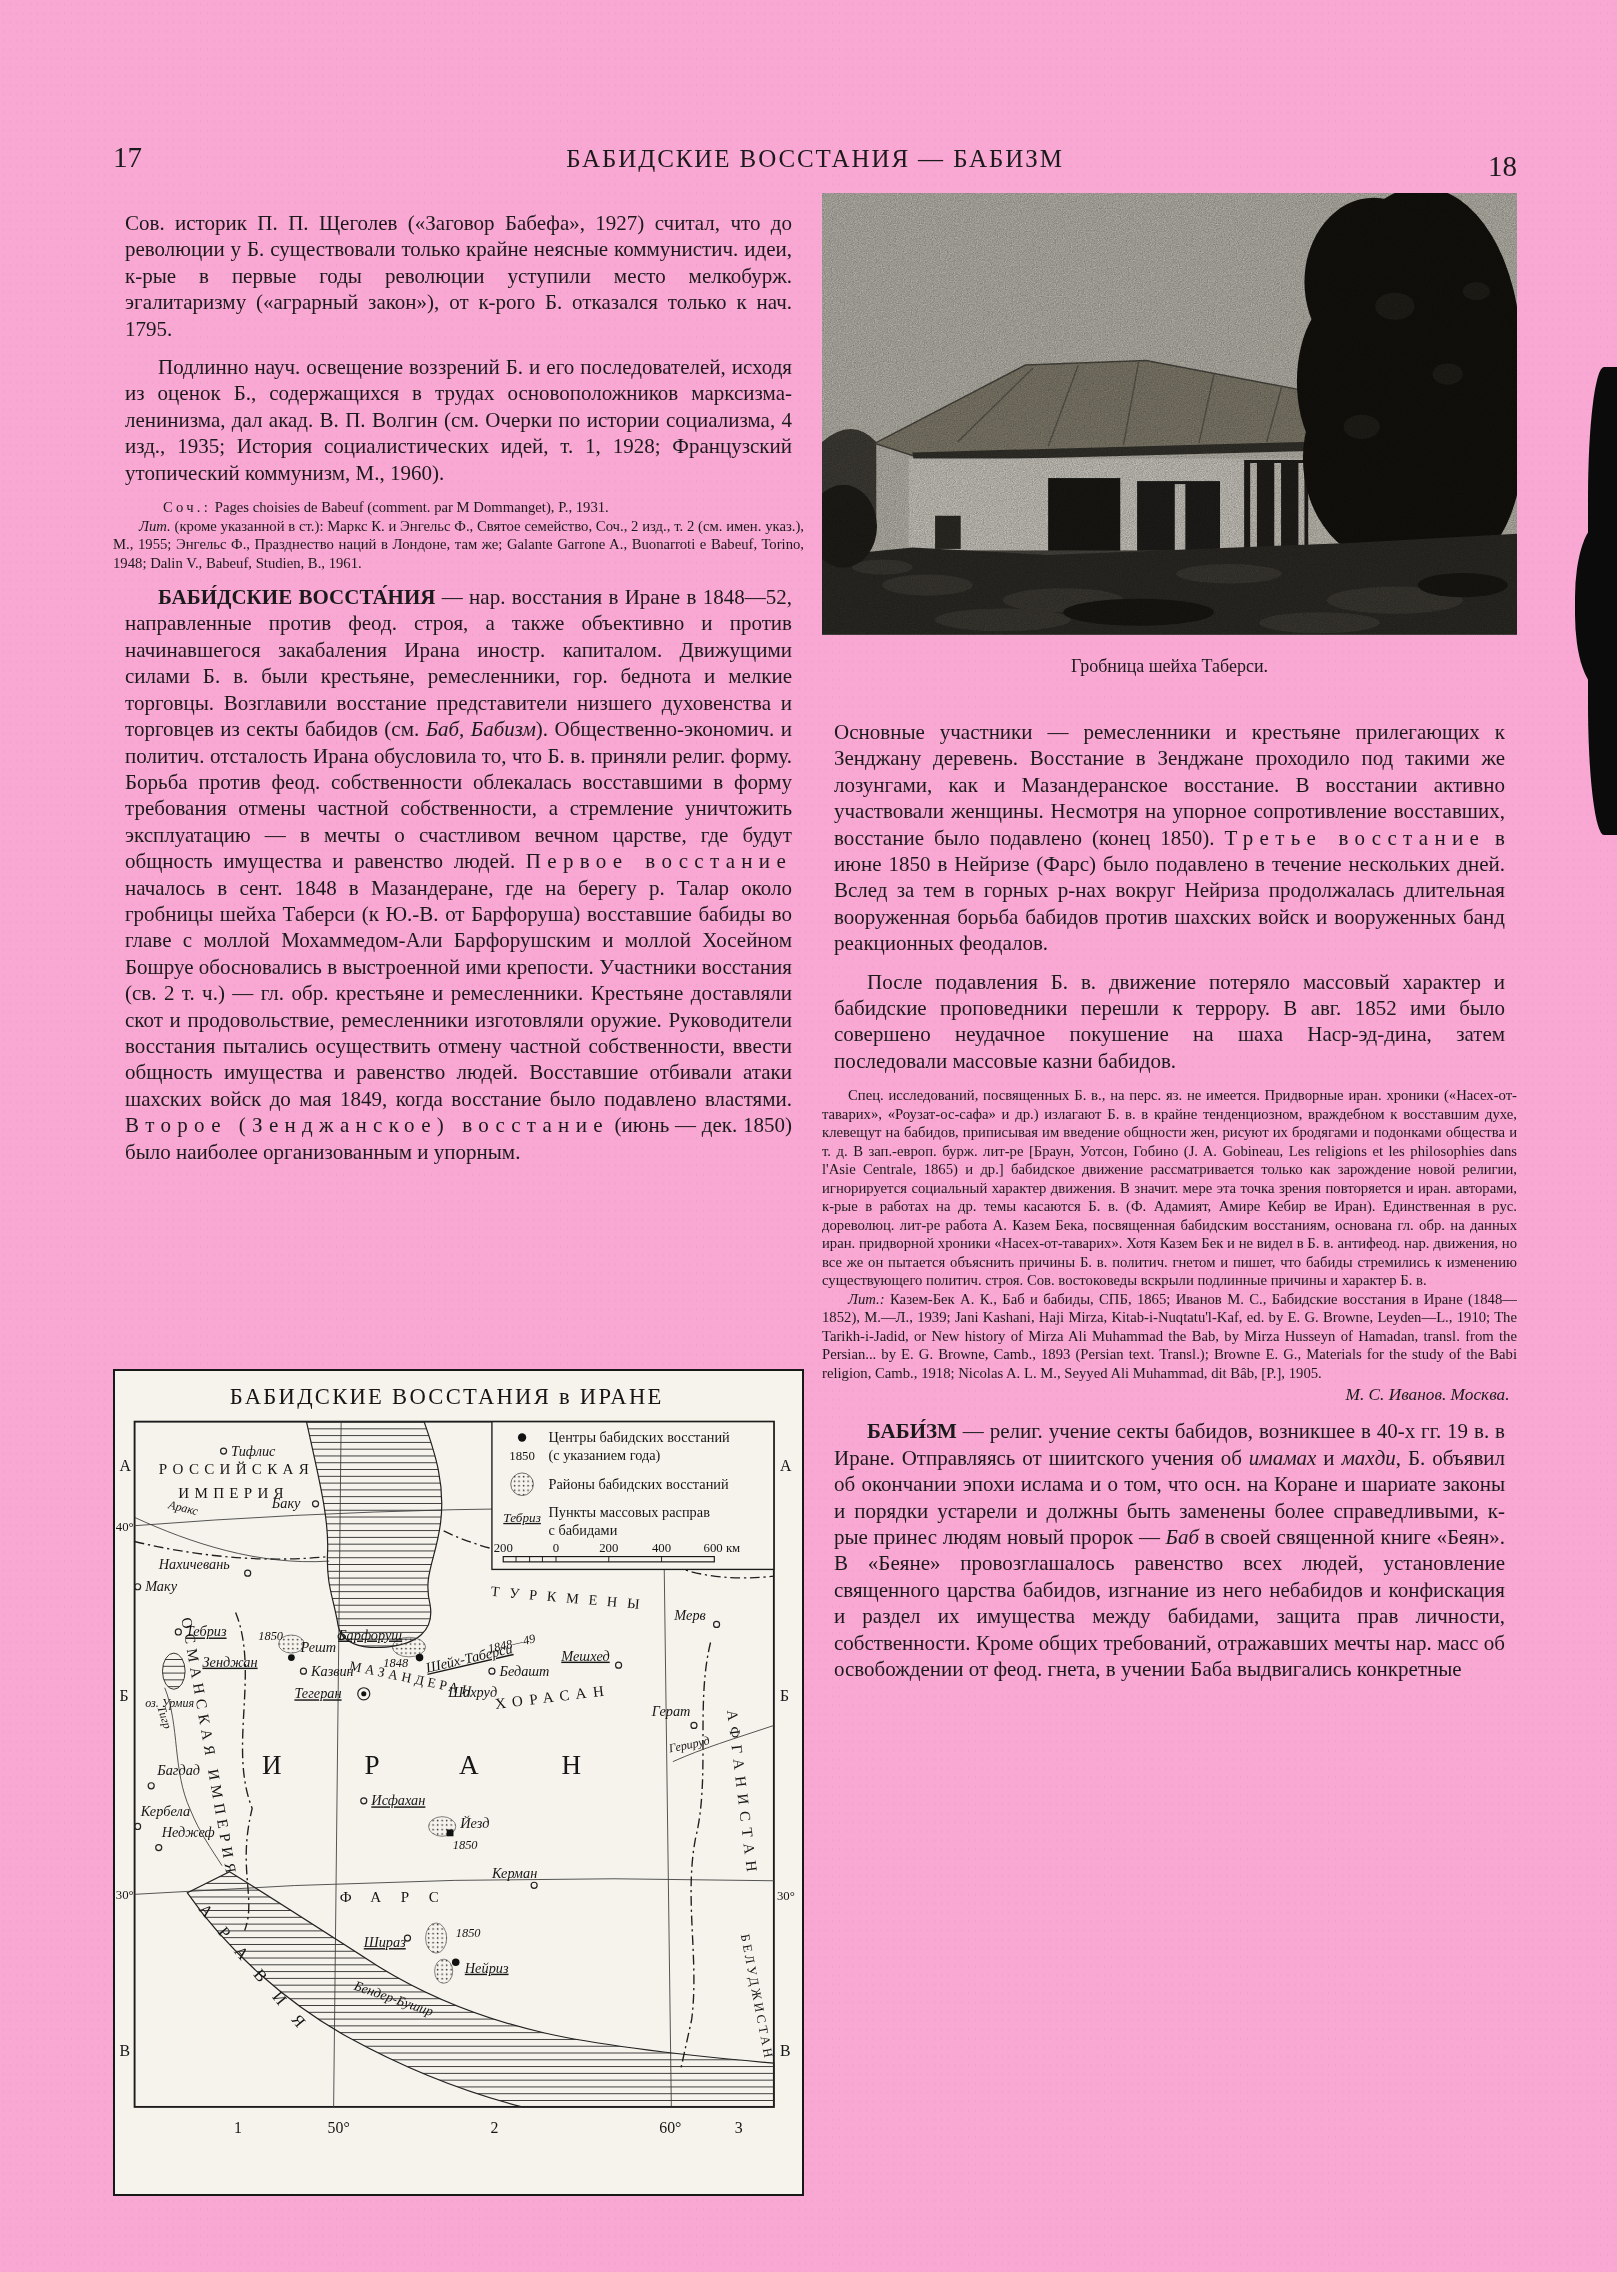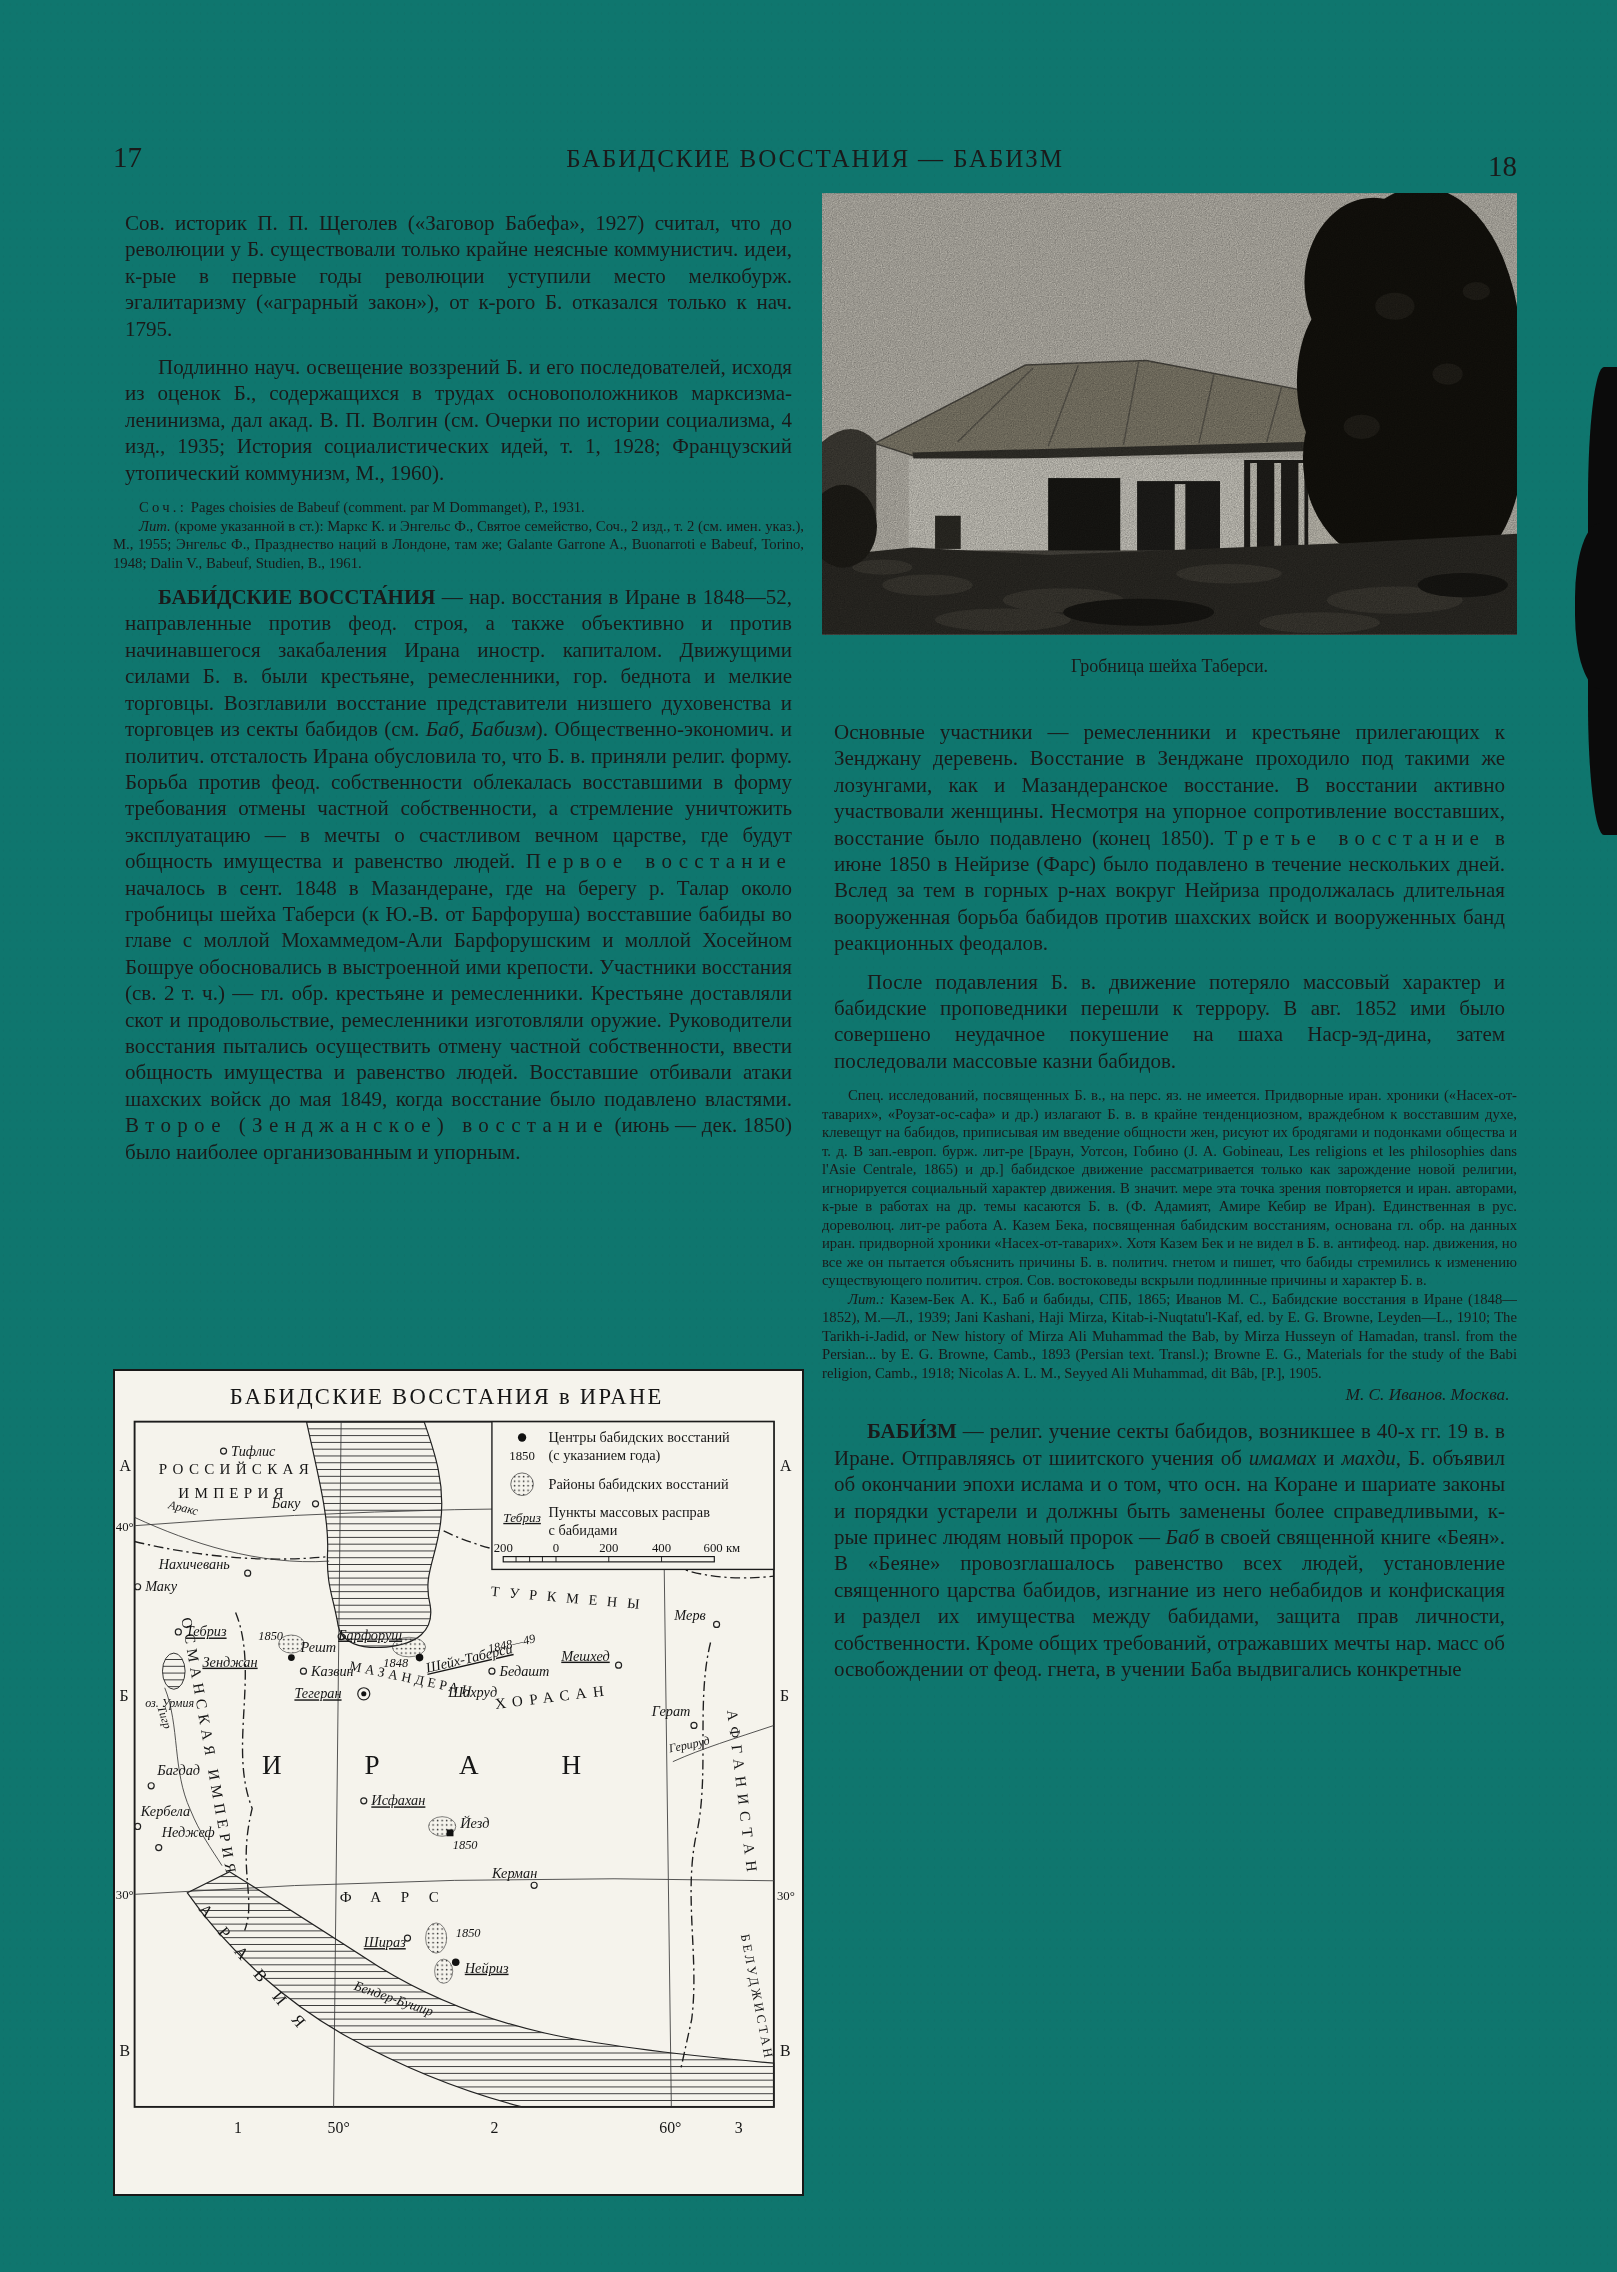--- a/index.html
+++ b/index.html
@@ -1,16 +1,16 @@
 <!DOCTYPE html>
 <html style="font-size:12px"><head>
 <meta charset="utf-8">
 <style>
   html,body{margin:0;padding:0;background:#6e6e6e;}
-  .page{position:relative;width:1617px;height:2273px;background:#0f766e;overflow:hidden;
+  .page{position:relative;width:1617px;height:2273px;background:#f9a8d4;overflow:hidden;
         font-family:"Liberation Serif","DejaVu Serif",serif;color:#1a1a1a;}
   .page::before{content:"";position:absolute;inset:0;pointer-events:none;
         background-image:radial-gradient(rgba(40,40,40,.045) 0.8px,transparent 1px);
         background-size:6.8px 9px;}
   
   .running-head{position:absolute;top:139px;left:113px;width:1404px;height:48px;}
   .pageno{position:absolute;font-size:29px;}
   .pageno.l{left:0;top:1.5px;}
   .pageno.r{right:0;top:10.6px;}
   .head-title{position:absolute;left:0;right:0;top:6px;text-align:center;
@@ -20,21 +20,21 @@
   .left-text{height:1165px;overflow:hidden;}
   .col-right{position:absolute;left:822px;top:193px;width:695px;}
   .right-text{margin-top:30px;height:1469px;overflow:hidden;}
   p.body{font-size:21px;line-height:26.4px;text-align:justify;margin:12px;}
   p.petit{font-size:14.7px;line-height:18.5px;text-align:justify;margin:0;}
   .ind{text-indent:33px;}
   p.petit.ind{text-indent:26px;}
   .signature{text-align:right;font-style:italic;font-size:17.3px;line-height:22.6px;margin:1.5px 7.5px 1.5px 0;}
   .sp{letter-spacing:.3em;}
   .term{font-weight:bold;}
-  .spread{letter-spacing:.22em;}
+  .spread{letter-spacing:.22em;margin-left:24px;}
   .it{font-style:italic;}
   
   .photo-figure{margin:0;width:695px;}
   .photo-figure svg{display:block;}
   .photo-caption{text-align:center;font-size:18px;margin-top:21px;}
   
   .map-figure{position:absolute;left:0;top:1171px;margin:0;box-sizing:border-box;
         width:691px;height:827px;border:2.3px solid #181818;background:#f5f3ec;}
   .map-figure svg{display:block;}
   svg text{font-family:"Liberation Serif","DejaVu Serif",serif;fill:#161616;}

